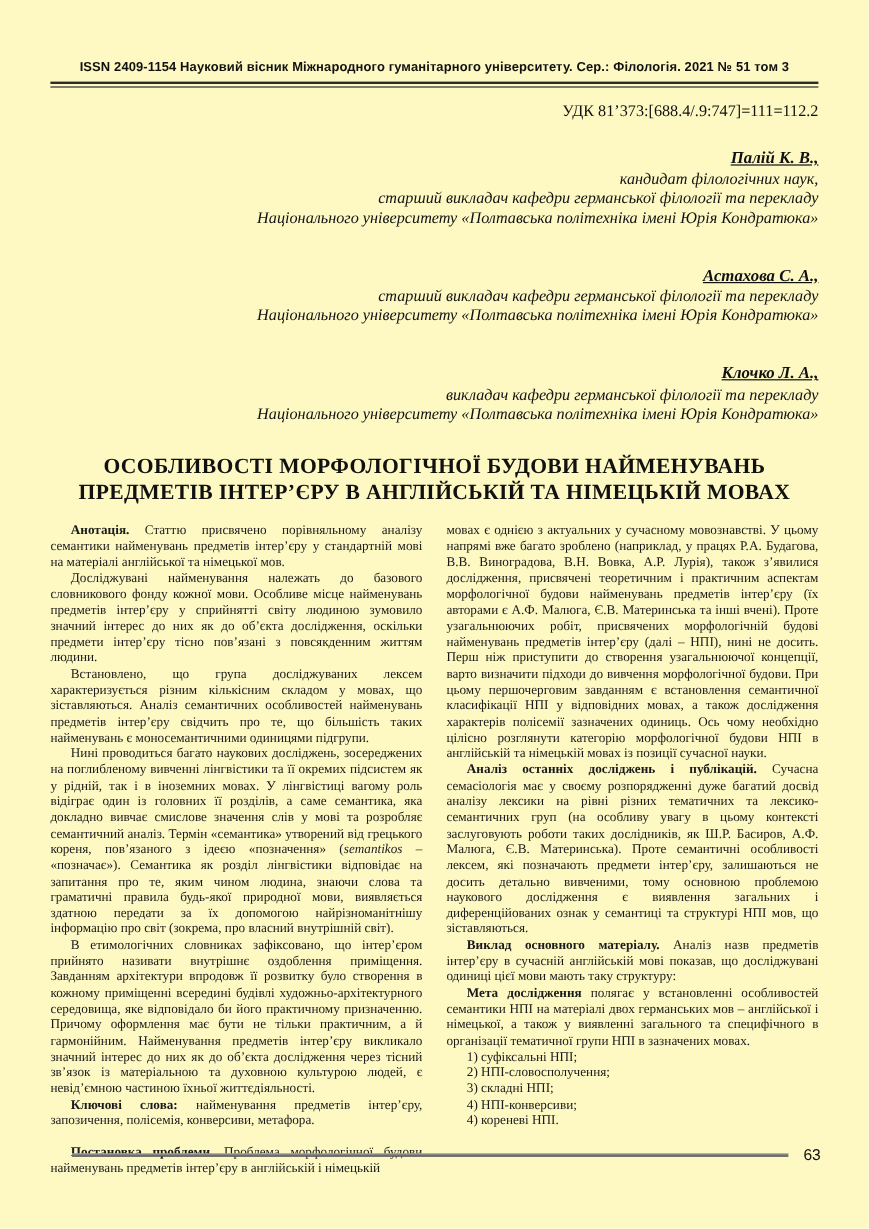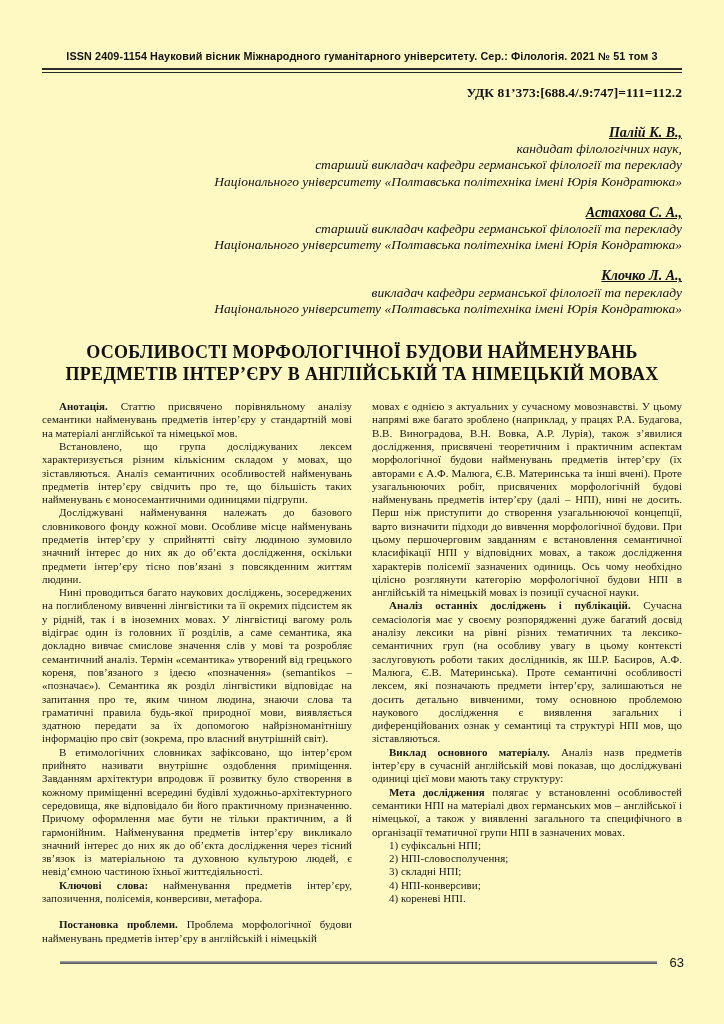--- a/index.html
+++ b/index.html
@@ -24,34 +24,34 @@
   }
   .double-rule {
     margin-top:6px;
     height:2px;
     border-top:2px solid #2b2b2b;
     border-bottom:1px solid #2b2b2b;
   }
   .udc {
     margin-top:12px;
     text-align:right;
-    font-weight:bold;
+    font-weight:normal;
     font-size:13.5px;
     color:#111;
   }
 
   .authors {
     margin-top:24px;
     text-align:right;
     font-style:italic;
     font-size:13.5px;
     line-height:16.2px;
     color:#111;
   }
-  .author-block + .author-block { margin-top:15px; }
+  .author-block + .author-block { margin-top:33px; }
   .author-name { font-weight:bold; font-size:14px;text-decoration:underline; }
 
   .title {
     margin:24px 0 0 0;
     text-align:center;
     font-size:18px;
     line-height:22px;
     font-weight:bold;
     letter-spacing:0.3px;
     color:#111;
@@ -62,21 +62,21 @@
     width:310px;
     font-size:11px;
     line-height:13.3px;
     text-align:justify;
     color:#1a1a1a;
   }
   .col p { margin:0; text-indent:17px; }
   .col p.noindent { text-indent:0; }
   .col p.gap-before { margin-top:13px; }
   .lead { font-weight:bold;margin-top:12px; }
-  .ital { }
+  .ital { font-style:italic; }
   .list-item { text-align:left; }
 
   .footer {
     position:absolute;
     top:955px; left:60px; right:40px;
     display:flex; align-items:center;
   }
   .footer-rule {
     flex:1; height:3px;
     background:linear-gradient(#a9a9a9, #4d4d4d);
@@ -121,22 +121,22 @@
       <span>ОСОБЛИВОСТІ МОРФОЛОГІЧНОЇ БУДОВИ НАЙМЕНУВАНЬ</span><br>
       <span>ПРЕДМЕТІВ ІНТЕР’ЄРУ В АНГЛІЙСЬКІЙ ТА НІМЕЦЬКІЙ МОВАХ</span>
     </h1>
 
     <div class="columns">
 
       <div class="col">
         <p>
           <span class="lead">Анотація.</span><span> Статтю присвячено порівняльному аналізу семантики найменувань предметів інтер’єру у стандартній мові на матеріалі англійської та німецької мов.</span>
         </p>
+        <p>Досліджувані найменування належать до базового словникового фонду кожної мови. Особливе місце найменувань предметів інтер’єру у сприйнятті світу людиною зумовило значний інтерес до них як до об’єкта дослідження, оскільки предмети інтер’єру тісно пов’язані з повсякденним життям людини.</p>
         <p>Встановлено, що група досліджуваних лексем характеризується різним кількісним складом у мовах, що зіставляються. Аналіз семантичних особливостей найменувань предметів інтер’єру свідчить про те, що більшість таких найменувань є моносемантичними одиницями підгрупи.</p>
-        <p>Досліджувані найменування належать до базового словникового фонду кожної мови. Особливе місце найменувань предметів інтер’єру у сприйнятті світу людиною зумовило значний інтерес до них як до об’єкта дослідження, оскільки предмети інтер’єру тісно пов’язані з повсякденним життям людини.</p>
         <p>
           <span>Нині проводиться багато наукових досліджень, зосереджених на поглибленому вивченні лінгвістики та її окремих підсистем як у рідній, так і в іноземних мовах. У лінгвістиці вагому роль відіграє один із головних її розділів, а саме семантика, яка докладно вивчає смислове значення слів у мові та розробляє семантичний аналіз. Термін «семантика» утворений від грецького кореня, пов’язаного з ідеєю «позначення» (</span><span class="ital">semantikos</span><span> – «позначає»). Семантика як розділ лінгвістики відповідає на запитання про те, яким чином людина, знаючи слова та граматичні правила будь-якої природної мови, виявляється здатною передати за їх допомогою найрізноманітнішу інформацію про світ (зокрема, про власний внутрішній світ).</span>
         </p>
         <p>В етимологічних словниках зафіксовано, що інтер’єром прийнято називати внутрішнє оздоблення приміщення. Завданням архітектури впродовж її розвитку було створення в кожному приміщенні всередині будівлі художньо-архітектурного середовища, яке відповідало би його практичному призначенню. Причому оформлення має бути не тільки практичним, а й гармонійним. Найменування предметів інтер’єру викликало значний інтерес до них як до об’єкта дослідження через тісний зв’язок із матеріальною та духовною культурою людей, є невід’ємною частиною їхньої життєдіяльності.</p>
         <p>
           <span class="lead">Ключові слова:</span><span> найменування предметів інтер’єру, запозичення, полісемія, конверсиви, метафора.</span>
         </p>
         <p class="gap-before">
           <span class="lead">Постановка проблеми.</span><span> Проблема морфологічної будови найменувань предметів інтер’єру в англійській і німецькій</span>
         </p>

